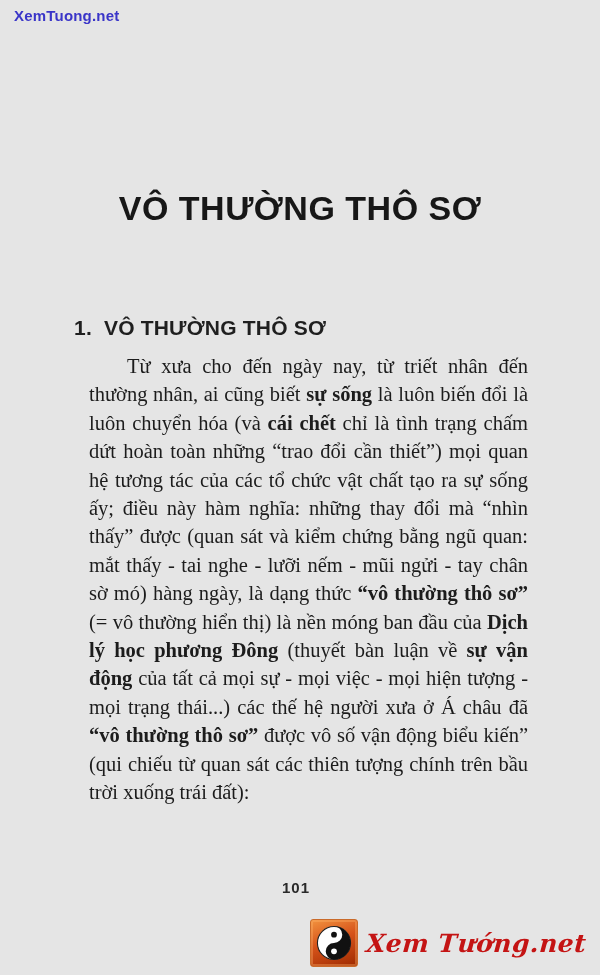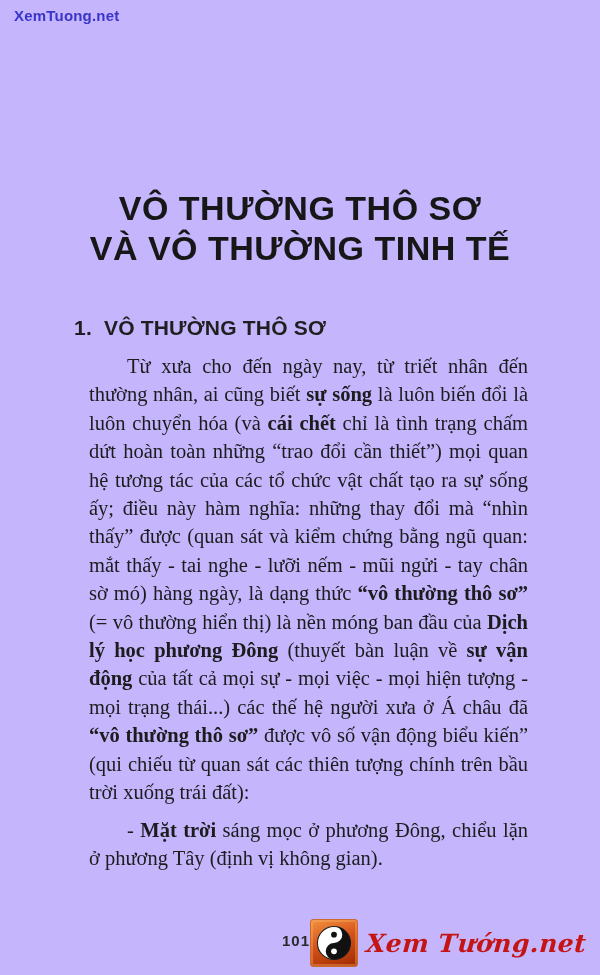--- a/index.html
+++ b/index.html
@@ -1,20 +1,20 @@
 <!DOCTYPE html>
 <html><head>
 <meta charset="utf-8">
 <style>
   html, body { margin: 0; padding: 0; background: #ffffff; }
   .page {
     position: relative;
     width: 600px;
     height: 975px;
-    background: #c4b5fd;
+    background: #e5e5e5;
     font-family: "Liberation Serif", serif;
     color: #1c1c1c;
     overflow: hidden;
   }
   .site-link {
     position: absolute;
     left: 14px;
     top: 7px;
     font-family: "Liberation Sans", sans-serif;
     font-size: 15px;
@@ -59,21 +59,21 @@
     font-size: 20.5px;
     line-height: 28.4px;
     text-align: justify;
     text-indent: 38px;
     color: #1c1c1c;
   }
   .body-para b { font-weight: 700; }
   .page-number {
     position: absolute;
     left: 0;
-    top: 932px;
+    top: 879px;
     width: 592px;
     text-align: center;
     font-family: "Liberation Sans", sans-serif;
     font-size: 15px;
     font-weight: 700;
     color: #2a2a2a;
     letter-spacing: 1px;
   }
   .footer-logo {
     position: absolute;
@@ -107,30 +107,28 @@
 </style>
 </head>
 <body>
 
 <div class="page">
 
   <a class="site-link" href="#" style="color: rgb(58, 53, 200);">XemTuong.net</a>
 
   <div class="title-block">
     <div>VÔ THƯỜNG THÔ SƠ</div>
-    <div>VÀ VÔ THƯỜNG TINH TẾ</div>
   </div>
 
   <div class="section-heading">
     <span class="sec-num">1.</span><span>VÔ THƯỜNG THÔ SƠ</span>
   </div>
 
   <div class="body-text">
       <p class="body-para"><span>Từ xưa cho đến ngày nay, từ triết nhân đến thường nhân, ai cũng biết </span><b>sự sống</b><span> là luôn biến đổi là luôn chuyển hóa (và </span><b>cái chết</b><span> chỉ là tình trạng chấm dứt hoàn toàn những “trao đổi cần thiết”) mọi quan hệ tương tác của các tổ chức vật chất tạo ra sự sống ấy; điều này hàm nghĩa: những thay đổi mà “nhìn thấy” được (quan sát và kiểm chứng bằng ngũ quan: mắt thấy - tai nghe - lưỡi nếm - mũi ngửi - tay chân sờ mó) hàng ngày, là dạng thức </span><b>“vô thường thô sơ”</b><span> (= vô thường hiển thị) là nền móng ban đầu của </span><b>Dịch lý học phương Đông</b><span> (thuyết bàn luận về </span><b>sự vận động</b><span> của tất cả mọi sự - mọi việc - mọi hiện tượng - mọi trạng thái...) các thế hệ người xưa ở Á châu đã </span><b>“vô thường thô sơ”</b><span> được vô số vận động biểu kiến” (qui chiếu từ quan sát các thiên tượng chính trên bầu trời xuống trái đất):</span></p>
-      <p class="body-para"><span>- </span><b>Mặt trời</b><span> sáng mọc ở phương Đông, chiểu lặn ở phương Tây (định vị không gian).</span></p>
     </div>
 
   <div class="page-number">101</div>
 
   <div class="footer-logo">
     <span class="yinyang-box">
       <svg width="36" height="36" viewBox="0 0 100 100" aria-hidden="true">
         <circle cx="50" cy="50" r="46" fill="#ffffff" stroke="#222222" stroke-width="3"></circle>
         <path d="M50,4 A46,46 0 0 1 50,96 A23,23 0 0 1 50,50 A23,23 0 0 0 50,4 Z" fill="#111111"></path>
         <circle cx="50" cy="27" r="8" fill="#111111"></circle>

